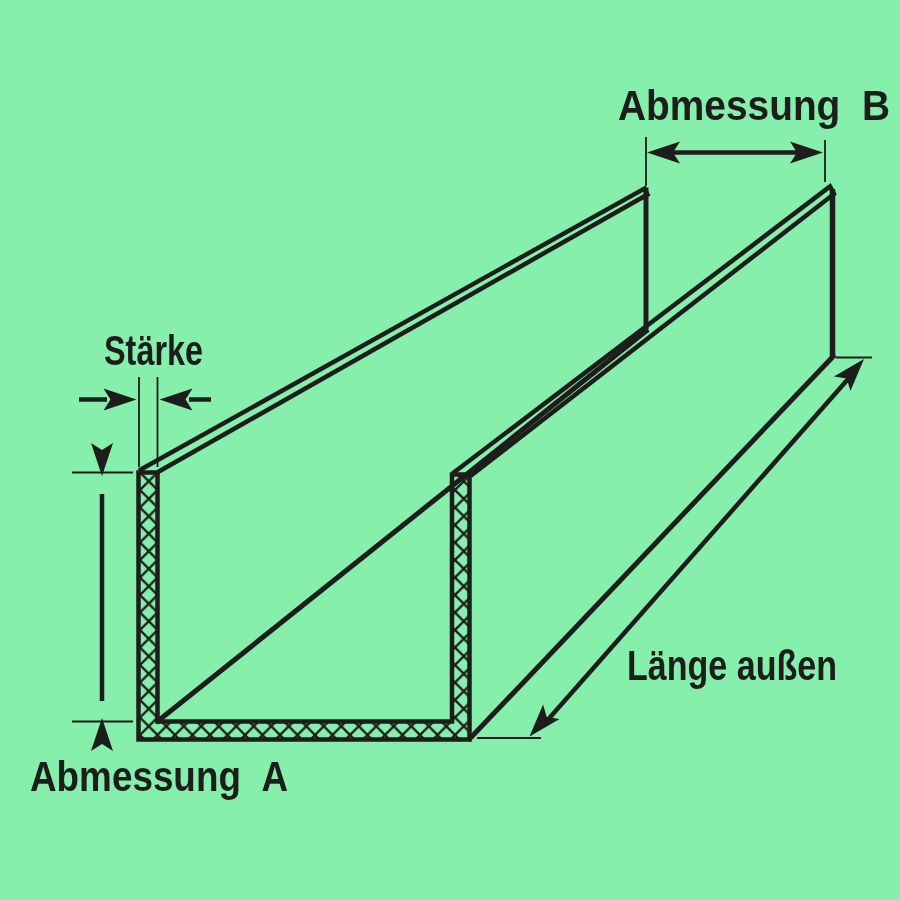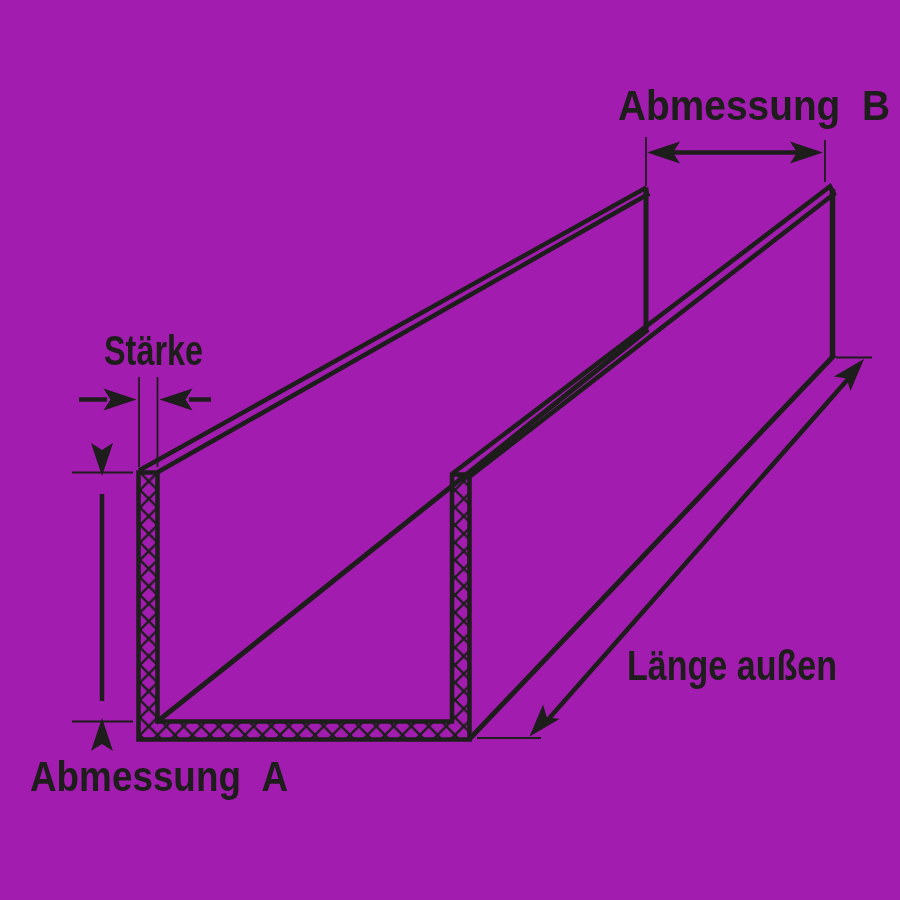--- a/index.html
+++ b/index.html
@@ -7,21 +7,21 @@
     padding: 0;
     width: 900px;
     height: 900px;
     background: #ffffff;
     font-family: "Liberation Sans", sans-serif;
   }
   .stage {
     position: relative;
     width: 900px;
     height: 900px;
-    background: #a21caf;
+    background: #86efac;
     overflow: hidden;
   }
   svg { display: block; }
   .ink-stroke { stroke: #1d1d1b; fill: none; }
   .ink-fill { fill: #1d1d1b; stroke: none; }
   .outline { stroke-width: 4.5; stroke-linejoin: miter; }
   .edge { stroke-width: 5; stroke-linecap: square; }
   .topface { stroke-width: 4.5; stroke-linejoin: miter; }
   .ext { stroke-width: 1.8; stroke-linecap: butt; }
   .shaft { stroke-width: 4.5; stroke-linecap: butt; }

